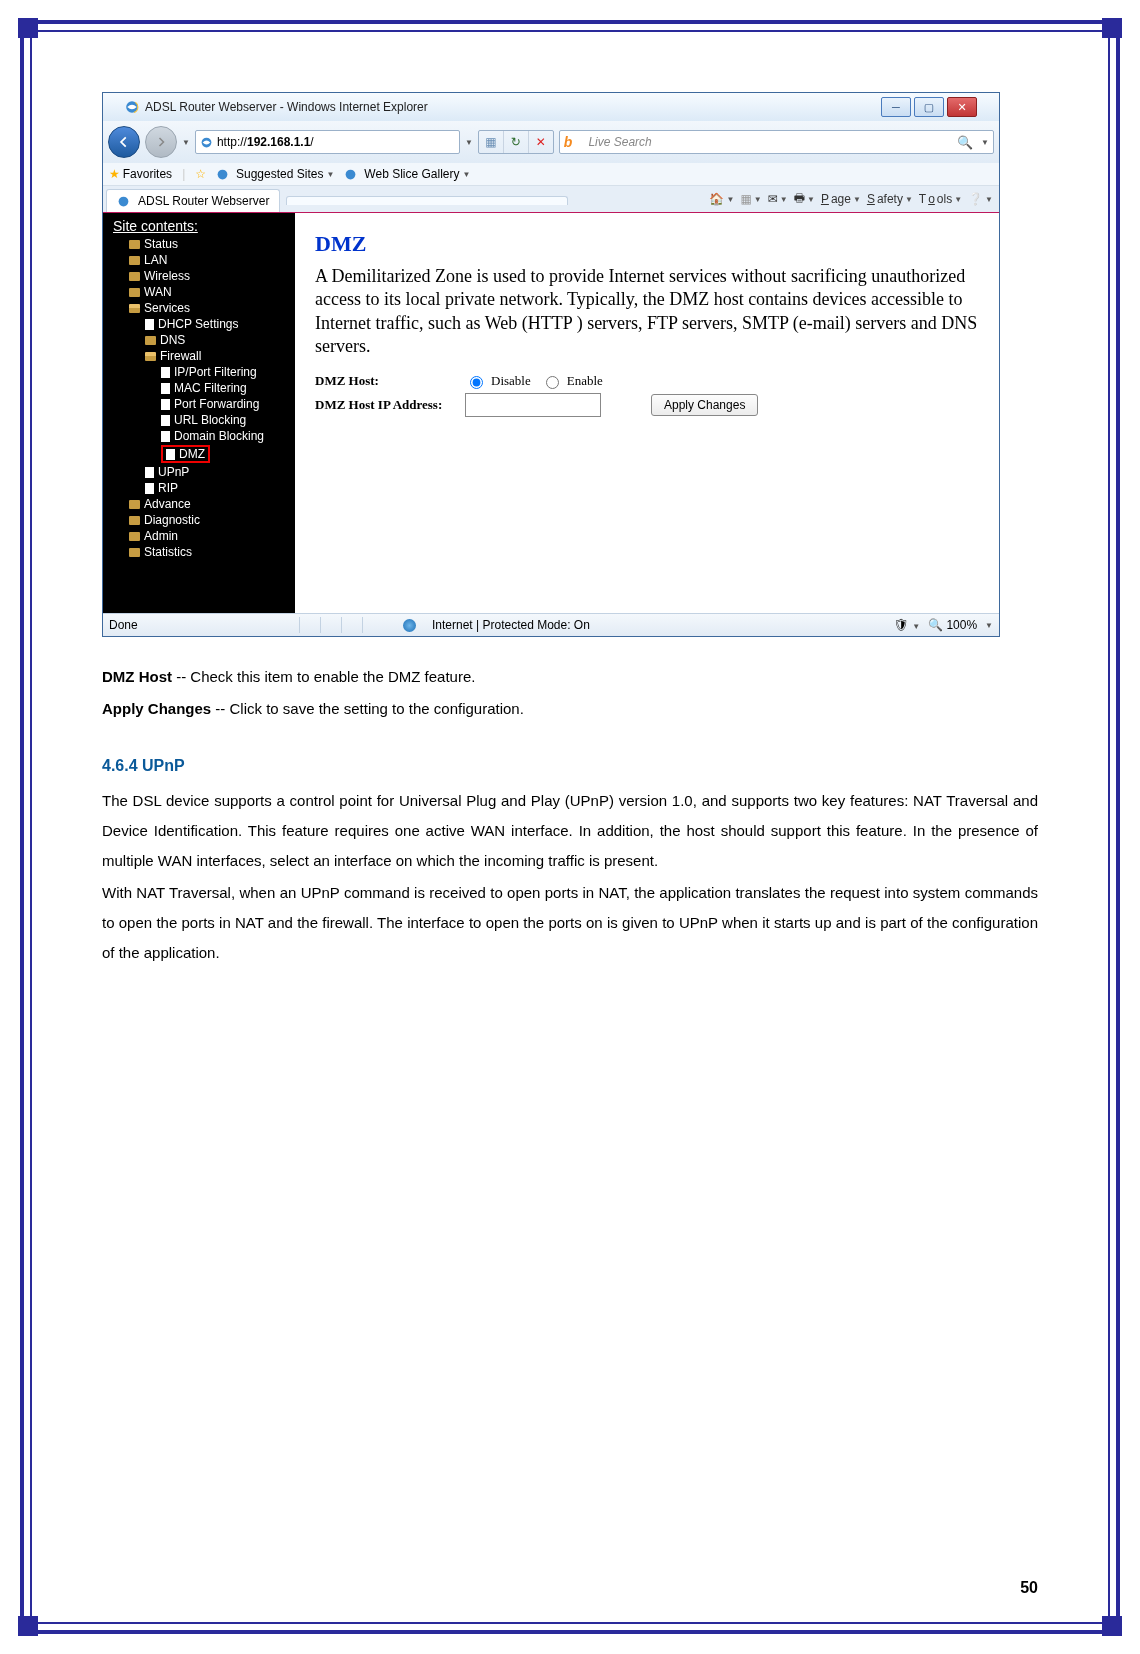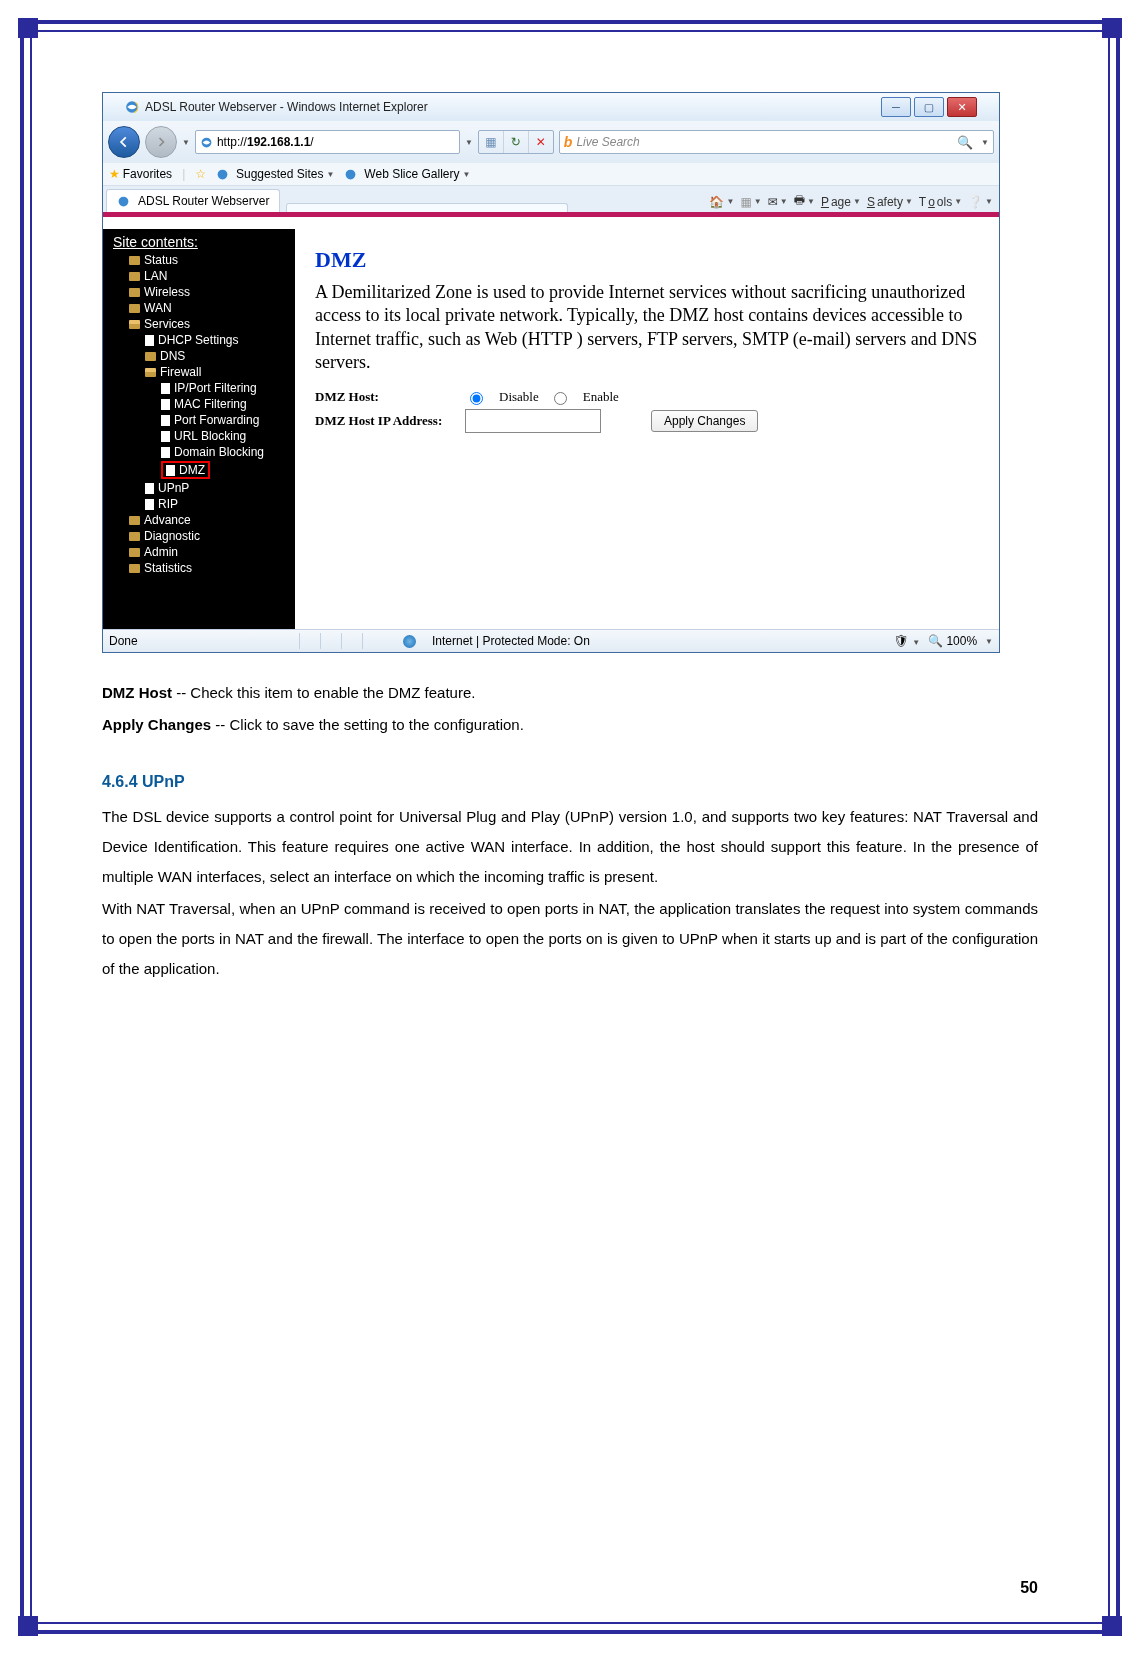--- a/index.html
+++ b/index.html
@@ -121,57 +121,57 @@
     display: flex;
     align-items: center;
     border: 1px solid #9bb1c9;
     background: #fff;
     height: 22px;
     padding: 0 4px;
     border-radius: 2px;
     gap: 4px;
   }
   .bing-icon { color: #f58a1f; font-weight: bold; font-style: italic; font-size: 14px;}
-  .search-placeholder { color: #888; font-style: italic; font-size: 12px; flex:1;}
+  .search-placeholder { color: #888; font-style: italic; font-size: 12px; flex:1;margin-left:12px;}
   .mag { color: #2b5ea0; font-size: 13px; padding: 0 4px;}
   .favbar {
     display: flex;
     align-items: center;
     padding: 4px 6px;
     gap: 10px;
     border-bottom: 1px solid #d6e0ea;
     background: #f2f7fc;
     font-size: 12px;
   }
   .fav-star { color: #ffb400; }
   .fav-link { display: inline-flex; align-items: center; gap: 3px; }
   .drop-arrow { font-size: 8px; color:#555;}
   .tabbar {
     display: flex;
-    align-items: flex-end;
+    align-items: center;
     background: #e6eef7;
-    border-bottom: 5px solid #be185d;
+    border-bottom: 1px solid #be185d;
     padding-right: 6px;
   }
   .tab {
     display: flex;
     align-items: center;
     gap: 4px;
     padding: 4px 10px;
     border: 1px solid #c3d2e2;
     border-bottom: none;
     margin: 3px 3px 0 3px;
     background: #fff;
     border-radius: 3px 3px 0 0;
   }
   .tab-empty { width: 260px; background: #f7fbff;}
   .tab-spacer { flex: 1; }
   .tab-tools { display: flex; align-items: center; gap: 6px; font-size: 12px; color:#333;}
   .tab-tool { display: inline-flex; align-items: center; gap: 2px;}
-  .content-frame { display: flex; min-height: 400px; margin-top: 12px; }
+  .content-frame { display: flex; min-height: 400px; }
   .sidebar {
     width: 192px;
     background: #000;
     color: #fff;
     font-size: 12px;
     padding: 3px 0;
   }
   .sidebar .hdr { padding: 2px 10px; text-decoration: underline; font-size: 14px;}
   .sidebar .item {
     padding: 1px 0 1px 26px;
@@ -187,21 +187,21 @@
   .highlight-box { border: 2px solid #e00; display: inline-flex; align-items: center; gap: 4px; padding: 0 3px;}
   .main-content {
     flex: 1;
     padding: 18px 20px;
     font-size: 12px;
   }
   .page-title { color: #0033cc; font-size: 22px; font-weight: bold; font-family: 'Times New Roman', serif;}
   .desc { margin: 8px 0 14px 0; line-height: 1.3; font-family: 'Times New Roman', serif; font-size: 18px;}
   .form-row { display: flex; align-items: center; gap: 10px; margin: 4px 0; }
   .form-label { width: 140px; font-weight: bold; font-family: 'Times New Roman', serif; font-size: 13px;}
-  .radio-lbl { display: inline-flex; align-items: flex-start; gap: 13px; font-family: 'Times New Roman', serif; font-size: 13px;}
+  .radio-lbl { display: inline-flex; align-items: flex-start; gap: 5px; font-family: 'Times New Roman', serif; font-size: 13px;}
   .ip-input { width: 130px; height: 20px; border: 1px solid #888; }
   .apply-btn {
     padding: 3px 12px;
     border: 1px solid #888;
     background: linear-gradient(to bottom, #fdfdfd, #ececec);
     border-radius: 3px;
     font-size: 12px;
     margin-left: 40px;
   }
   .statusbar {

